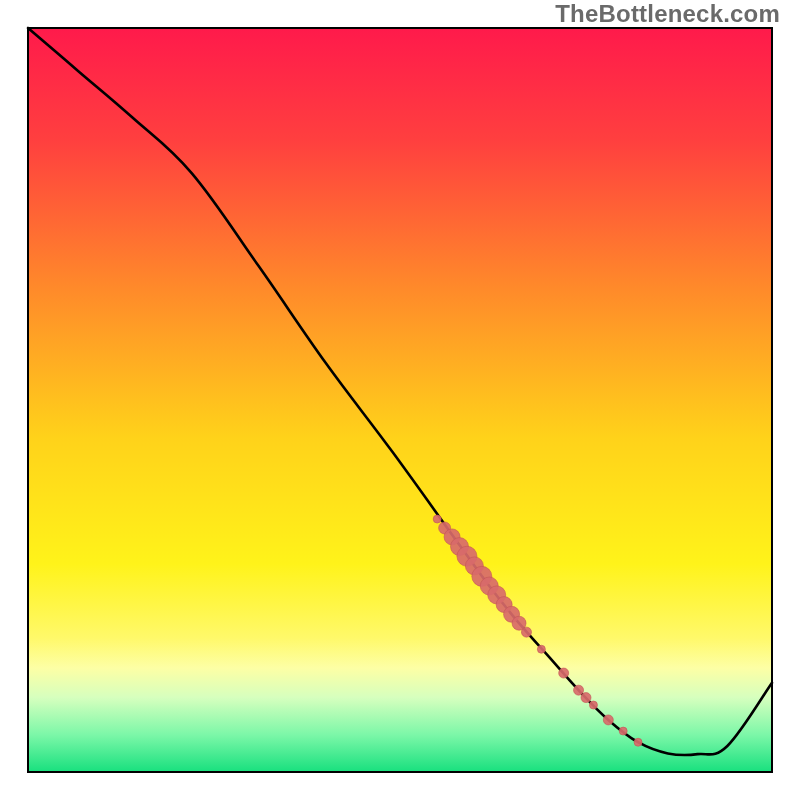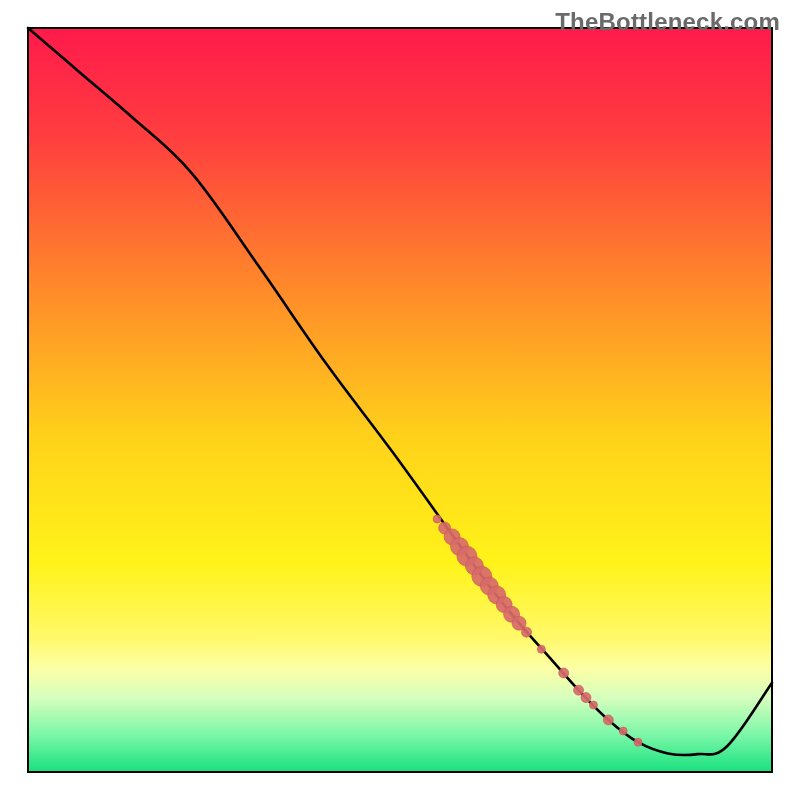--- a/index.html
+++ b/index.html
@@ -15,21 +15,21 @@
     width: 800px;
     height: 800px;
   }
   svg.plot {
     position: absolute;
     top: 0;
     left: 0;
   }
   .watermark {
     position: absolute;
-    top: 8px;
+    top: 0;
     right: 20px;
     font-family: Arial, Helvetica, sans-serif;
     font-size: 24px;
     font-weight: 600;
     color: #6a6a6a;
     letter-spacing: 0.2px;
     user-select: none;
   }
 </style>
 </head>

